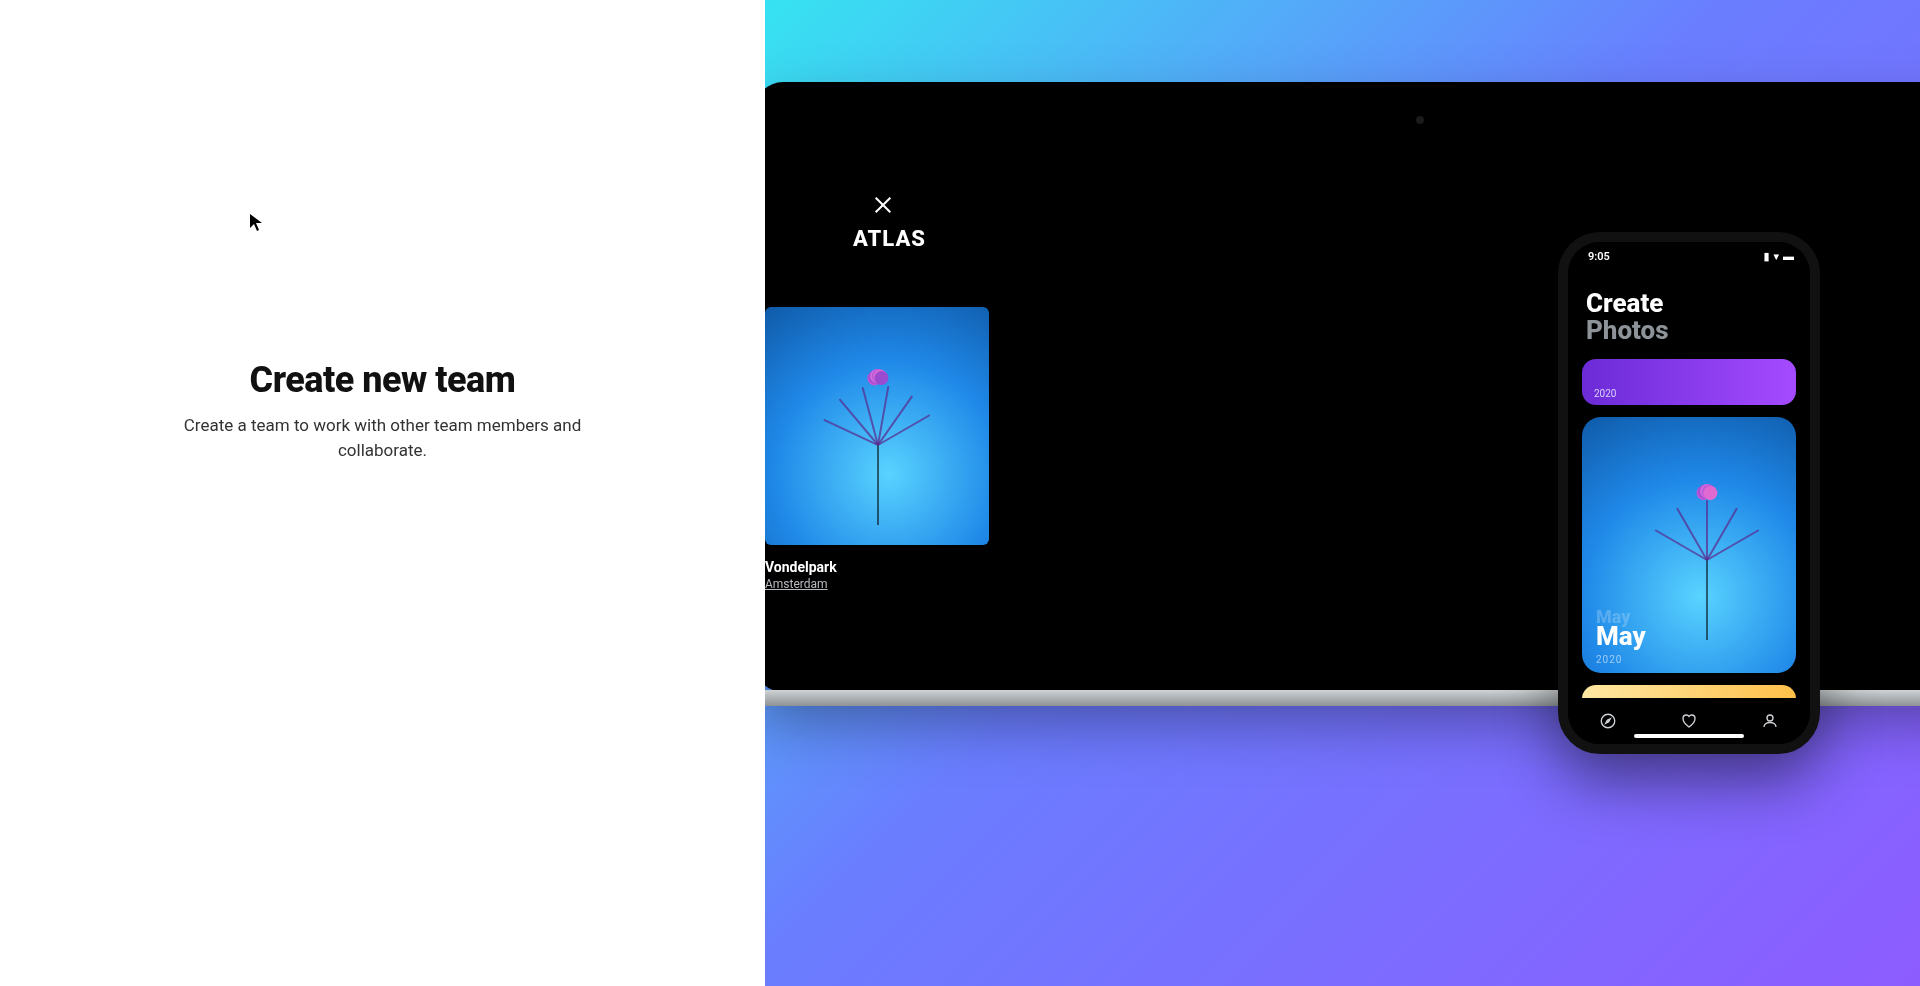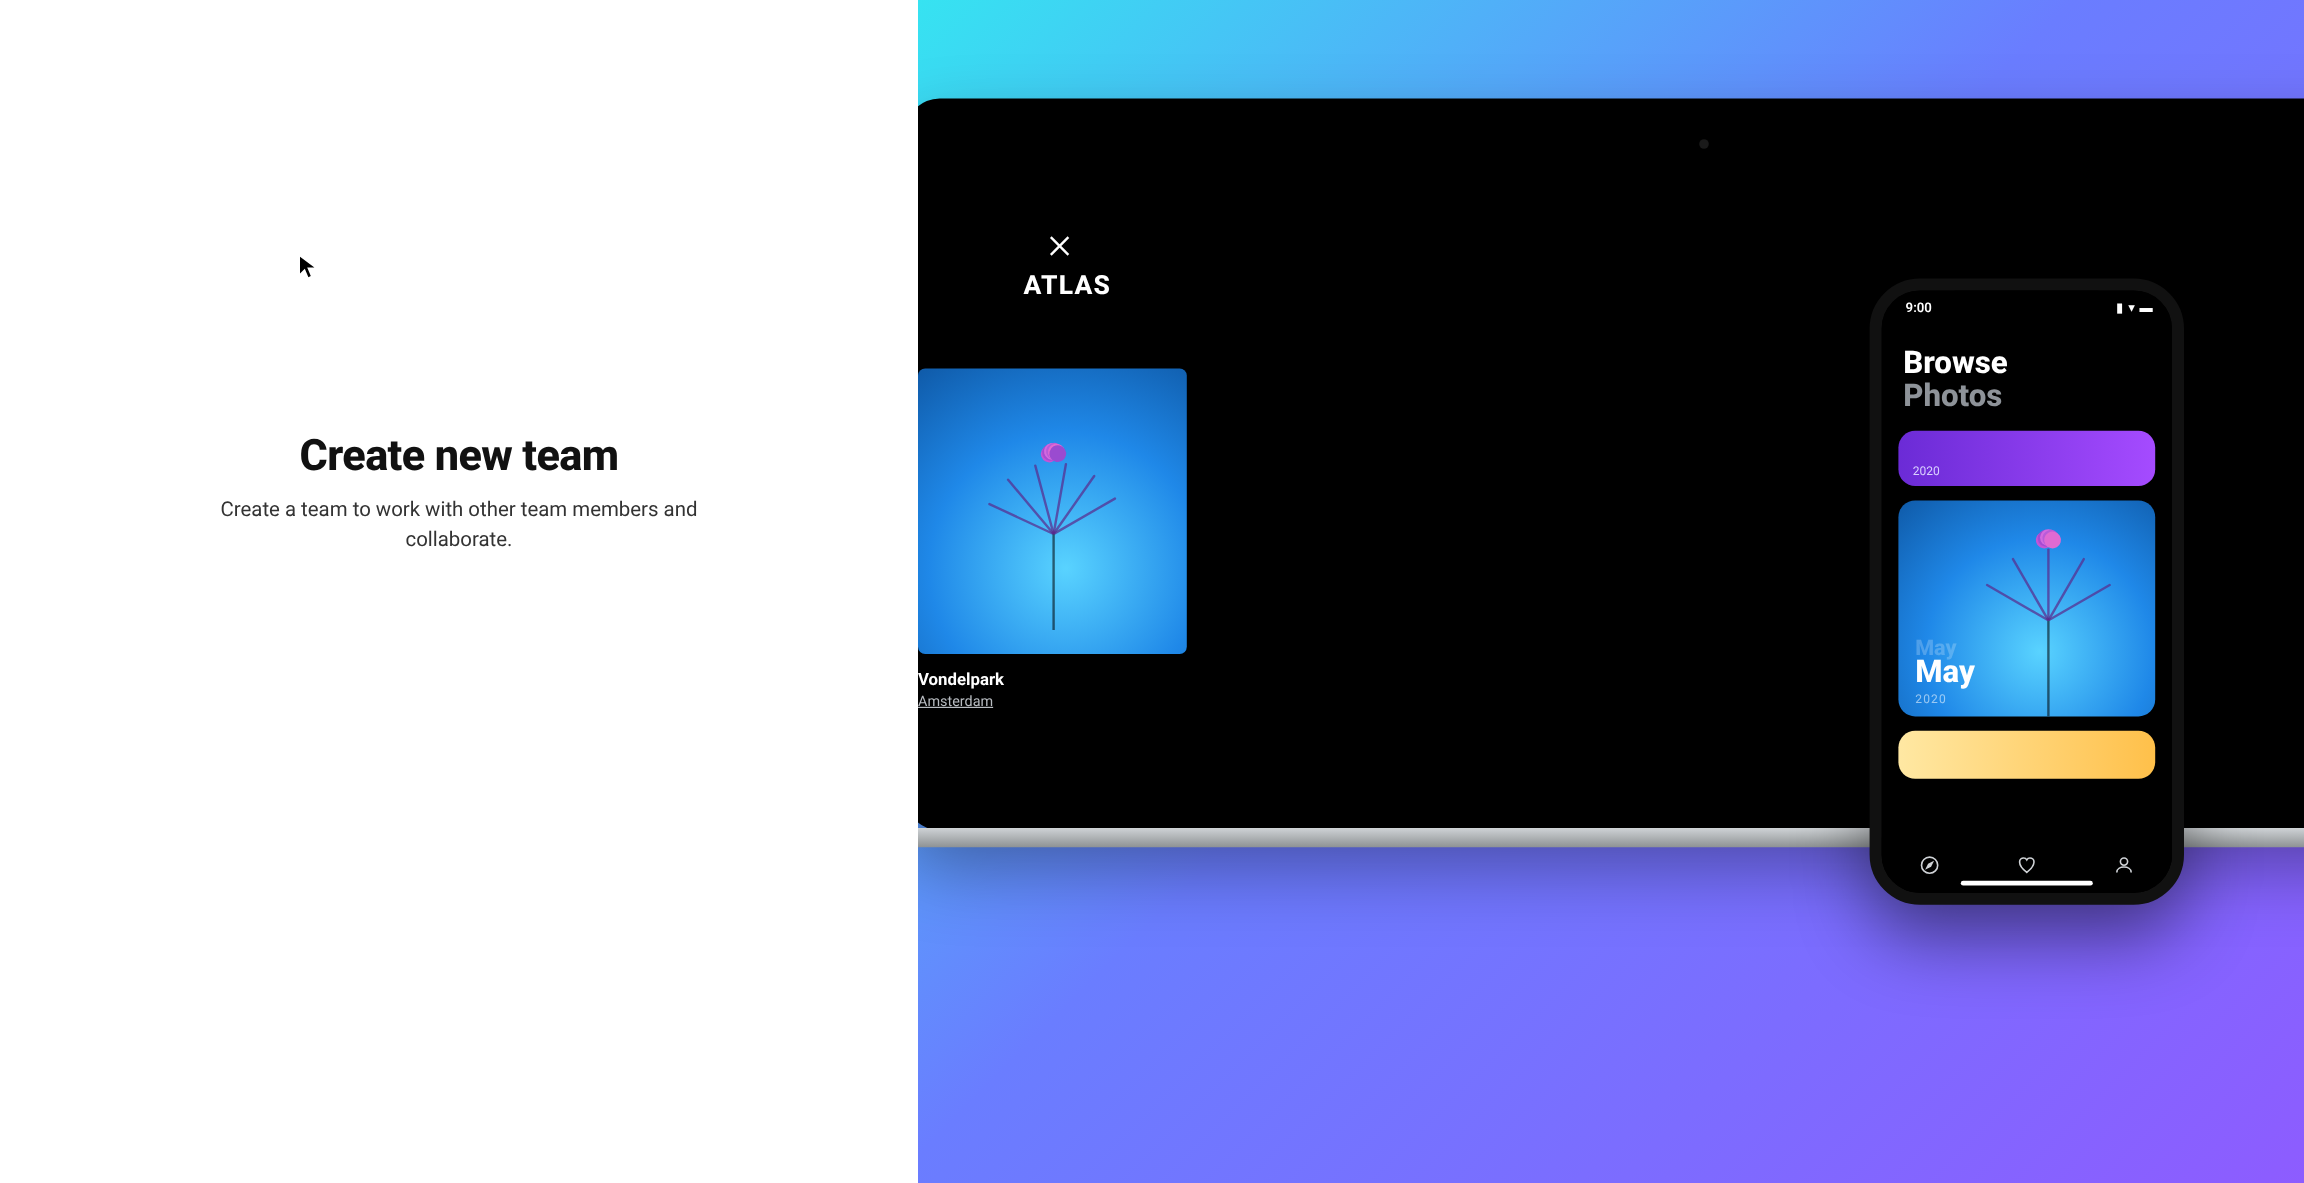--- a/index.html
+++ b/index.html
@@ -72,21 +72,21 @@
   .status-icons span { display:inline-block; }
 
   .phone-screen { position:absolute; inset:0; background:#000; color:#fff; padding-top:42px; }
   .browse-title { padding:6px 18px 0; font-size:26px; font-weight:800; line-height:1.05; }
   .browse-title .dim { color:#8e9399; font-weight:800; }
 
   .ph-cards { padding:14px 14px 0; display:flex; flex-direction:column; gap:12px; }
   .ph-card { border-radius:14px; overflow:hidden; position:relative; }
   .ph-card.small { height:46px; background:linear-gradient(90deg,#6b2bd6,#a54bff); display:flex; align-items:flex-end; padding:6px 12px; }
   .ph-card.small .yr { font-size:10px; color:#d9d0ff; }
-  .ph-card.big { height:180px; background: radial-gradient(circle at 55% 70%, #59d3ff 0%, #1f88e8 55%, #0f5aa8 100%); }
+  .ph-card.big { height:256px; background: radial-gradient(circle at 55% 70%, #59d3ff 0%, #1f88e8 55%, #0f5aa8 100%); border-radius: 19px; }
   .ph-card.big .label-may-ghost { position:absolute; left:14px; bottom:46px; font-size:18px; font-weight:800; color:rgba(255,255,255,.22); }
   .ph-card.big .label-may { position:absolute; left:14px; bottom:22px; font-size:26px; font-weight:800; color:#fff; }
   .ph-card.big .label-year { position:absolute; left:14px; bottom:8px; font-size:10px; color:rgba(255,255,255,.55); letter-spacing:1px; }
   .ph-card.low { height:40px; background:linear-gradient(90deg,#ffe8a3,#ffc04a); }
 
   .tabbar { position:absolute; left:0; right:0; bottom:0; height:46px; background:#000; display:flex; align-items:center; justify-content:space-around; }
   .tabbar .ticon { width:18px; height:18px; stroke:#cfd2d6; fill:none; stroke-width:1.8; cursor:pointer; }
   .home-indicator { position:absolute; bottom:6px; left:50%; transform:translateX(-50%); width:110px; height:4px; background:#fff; border-radius:3px; }
 
   
@@ -150,31 +150,31 @@
           </div>
 
         </div>
       </div>
     </div>
     <div class="tablet-stand"></div>
 
     <div class="phone">
       <div class="notch"></div>
       <div class="status-bar">
-        <span class="time">9:00</span>
+        <span class="time">9:05</span>
         <span class="status-icons">
           <span>▮</span>
           <span>▾</span>
           <span>▬</span>
         </span>
       </div>
 
       <div class="phone-screen">
         <div class="browse-title">
-          <div>Browse</div>
+          <div>Create</div>
           <div class="dim">Photos</div>
         </div>
 
         <div class="ph-cards">
           <div class="ph-card small">
             <span class="yr">2020</span>
           </div>
           <div class="ph-card big">
             <div class="flower" style="left:58%; top:56%;">
               <div class="stem"></div>

